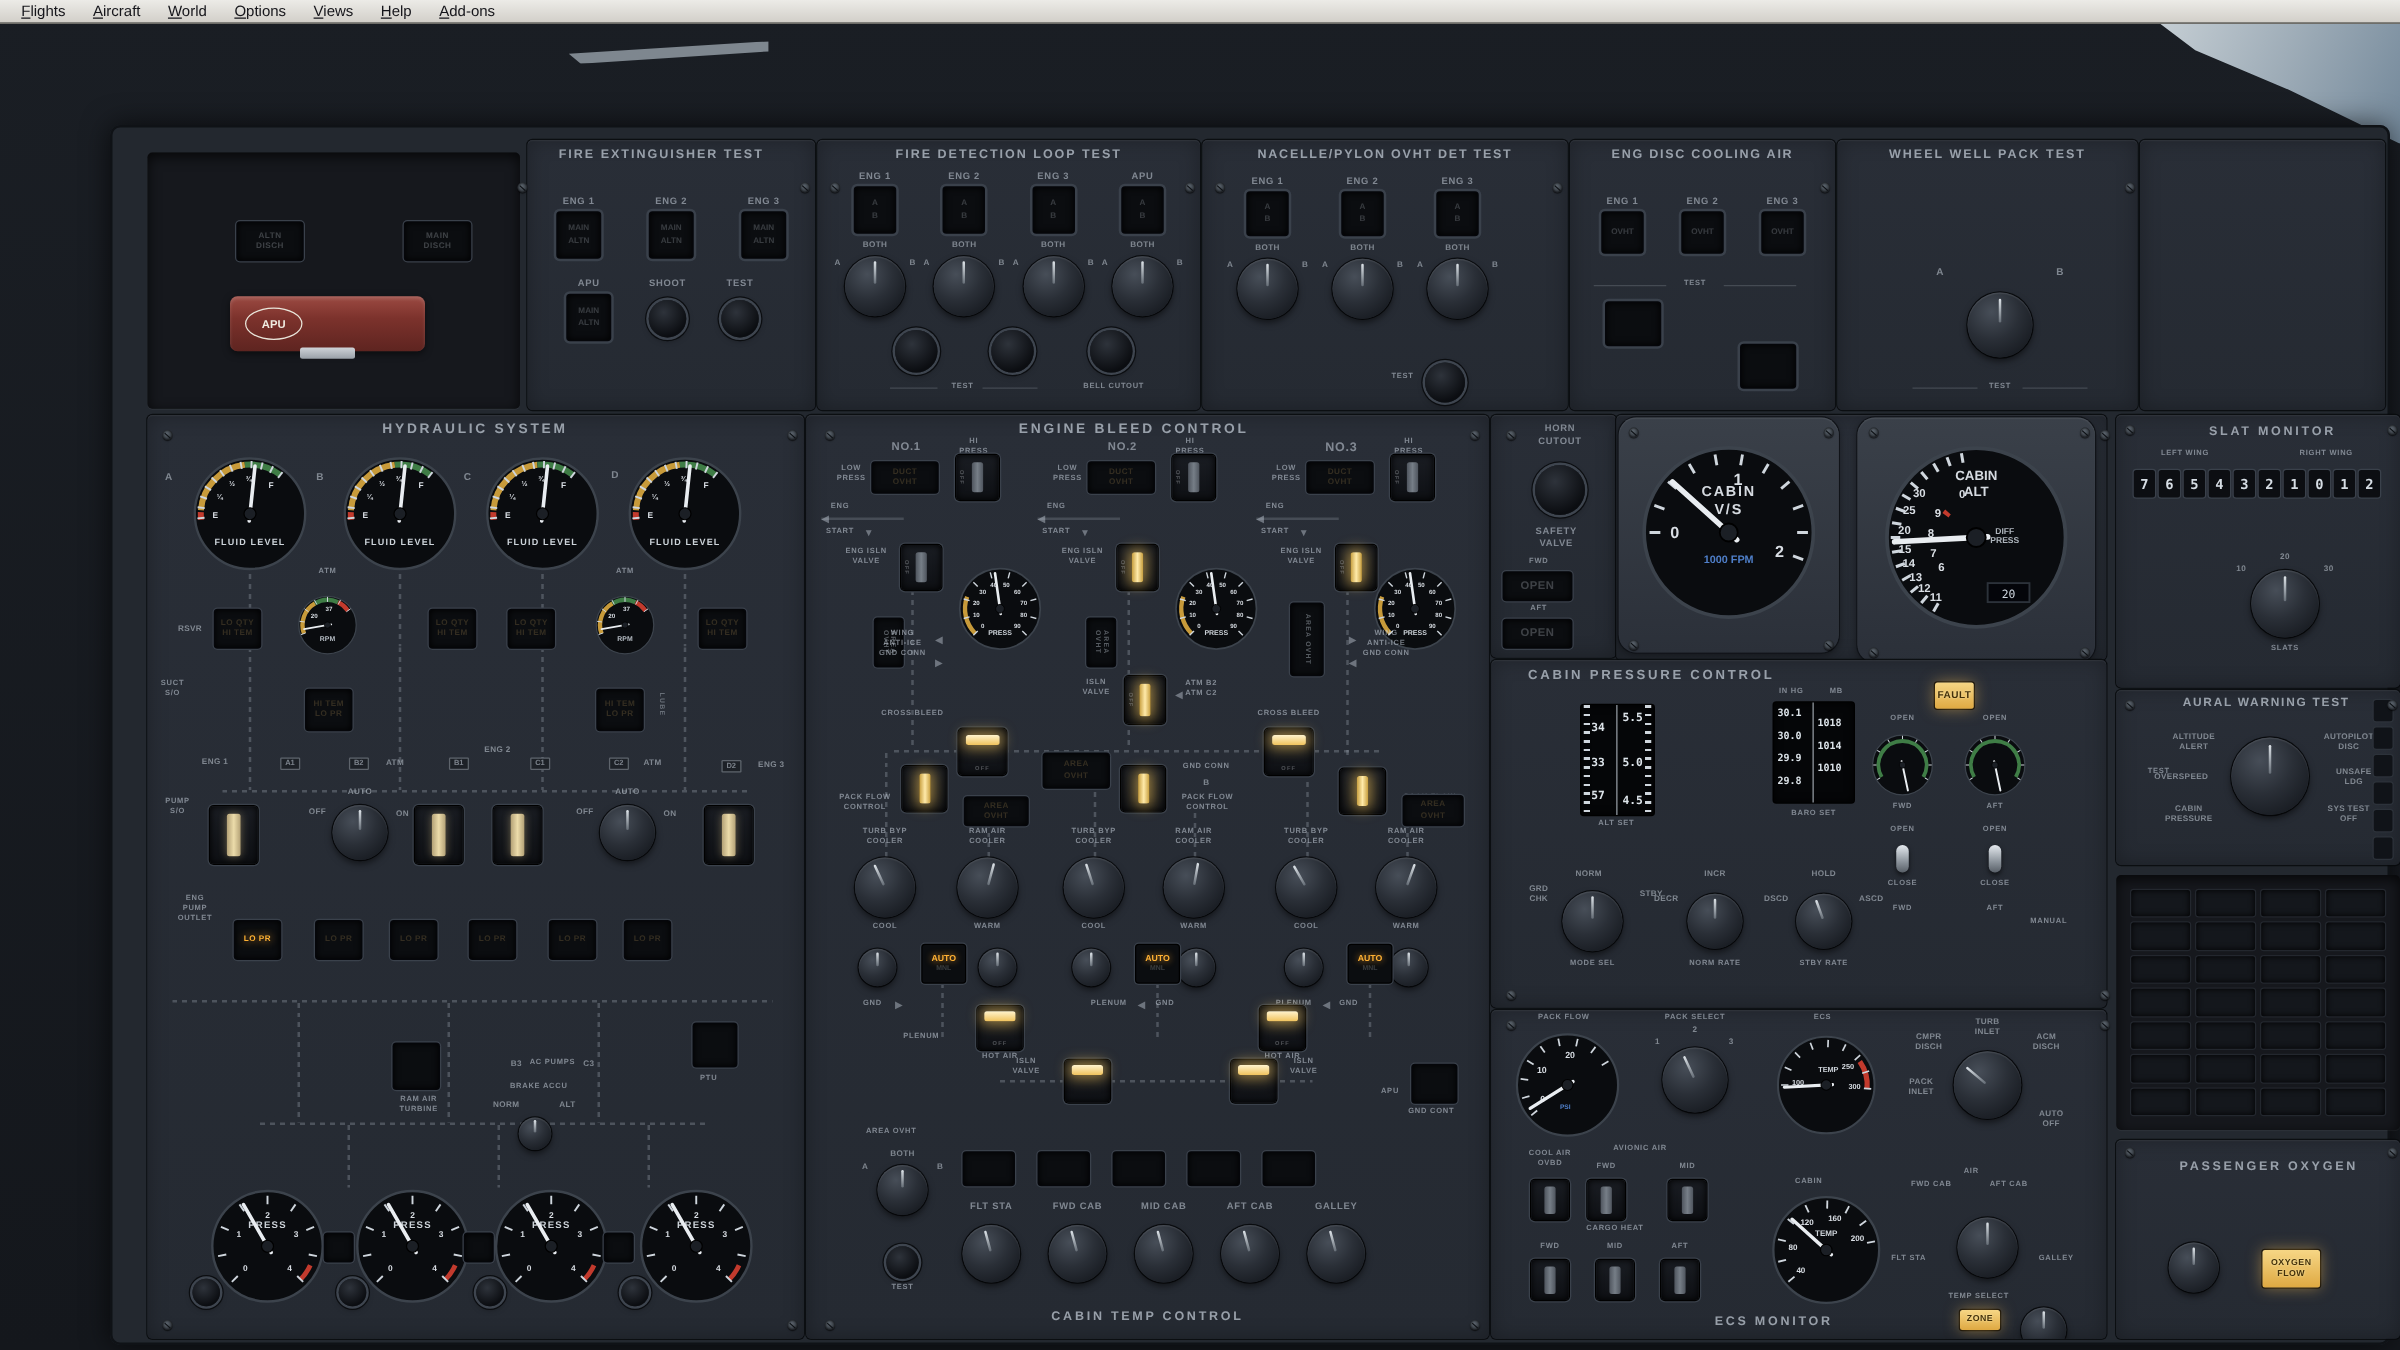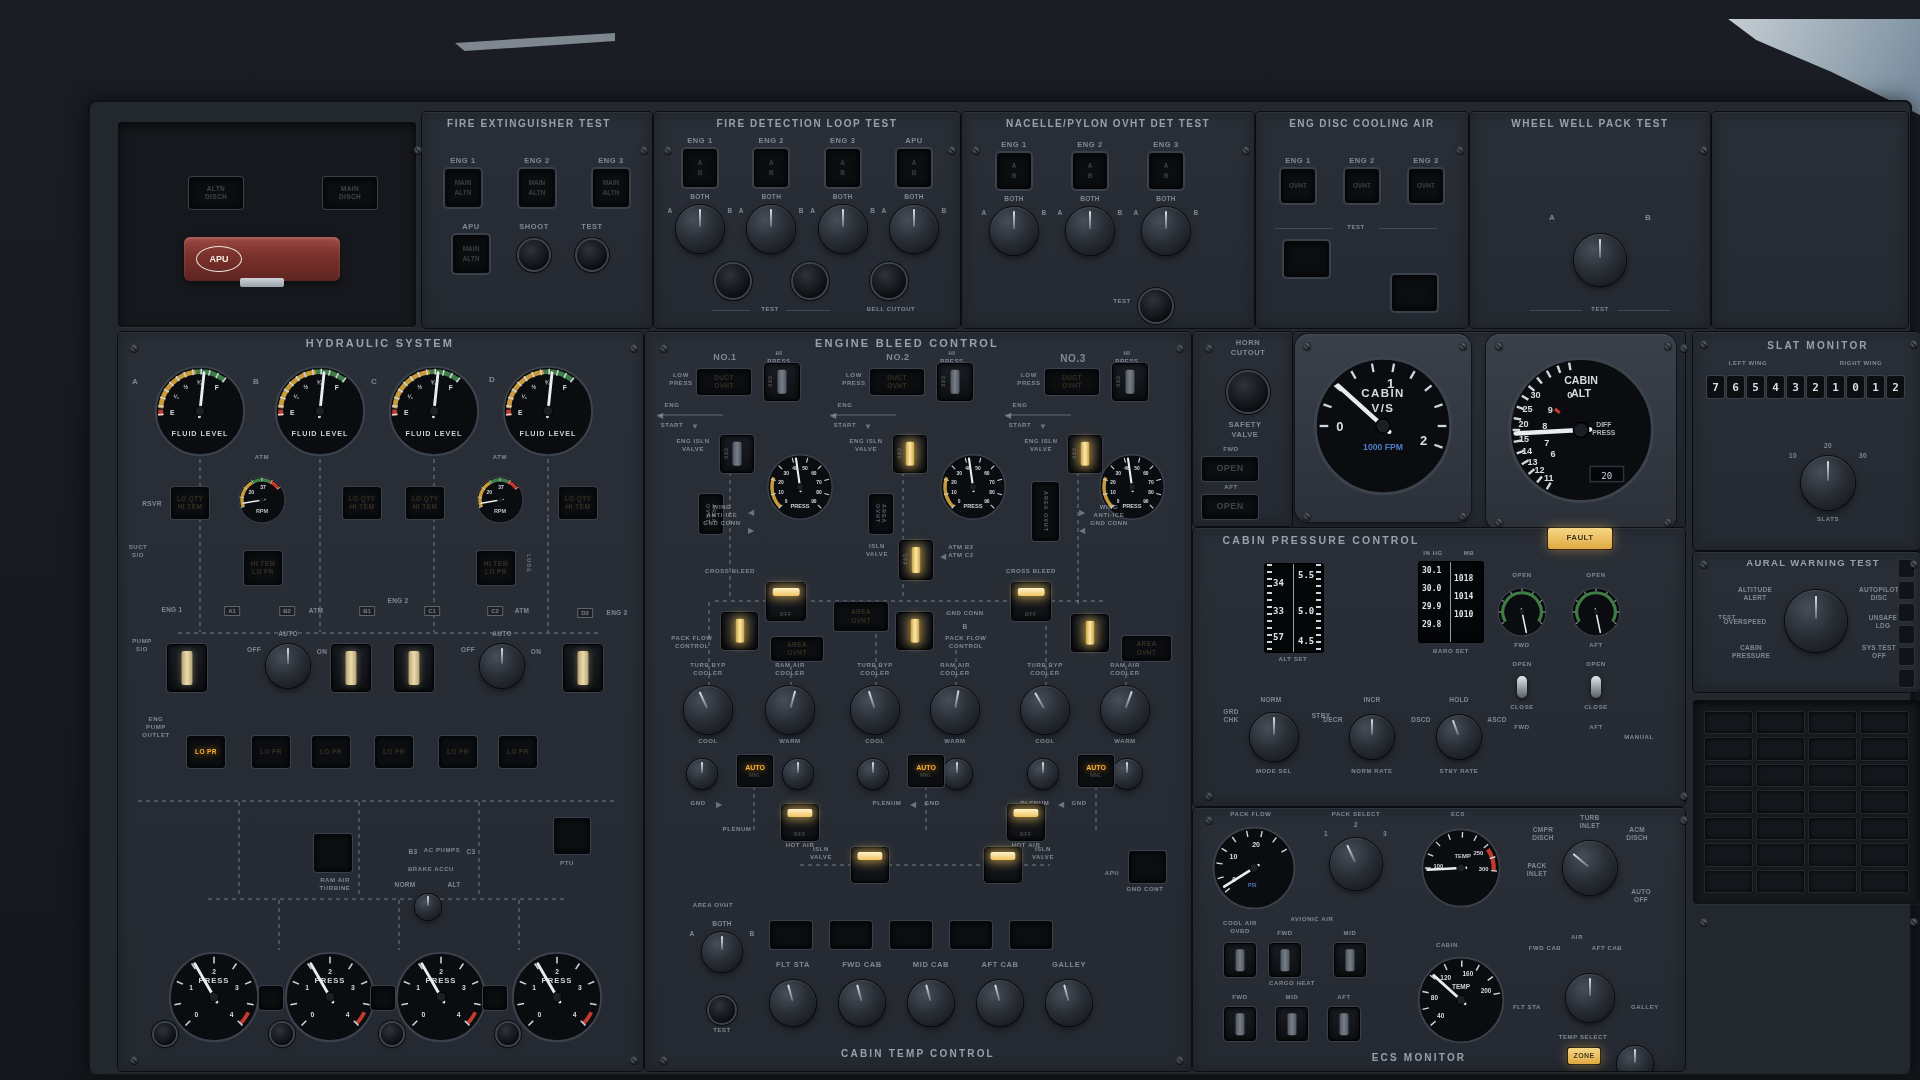--- a/index.html
+++ b/index.html
@@ -62,20 +62,25 @@
 .annbtn{position:relative;background:#0b0d10;border-radius:2px;box-shadow:0 0 0 1px #05060a,0 0 0 3px #3a414b,inset 0 0 6px #000;color:rgba(215,224,232,.22);font:bold 6.5px/1.5 "Liberation Sans",sans-serif;display:flex;align-items:center;justify-content:center;text-align:center;white-space:pre-line}
 .kwrap{position:relative;width:64px;height:60px}
 .graydial{position:absolute;border-radius:50%;background:radial-gradient(circle at 40% 33%,#777f88,#3c434b 75%);box-shadow:0 2px 5px rgba(0,0,0,.6)}
 .minisw{position:absolute;width:15px;height:17px;background:#101318;box-shadow:0 0 0 1px #2c323a;border-radius:2px}
 </style>
 </head>
 <body>
 
 <div id="root">
 
+  <div class="abs menubar">
+    <div>
+      
+    <span class="menu-item">Flights</span><span class="menu-item">Aircraft</span><span class="menu-item">World</span><span class="menu-item">Options</span><span class="menu-item">Views</span><span class="menu-item">Help</span><span class="menu-item">Add-ons</span></div>
+  </div>
 
 
   <div class="abs sky" style="left:1686px;top:19px;width:234px;height:96px;clip-path:polygon(18% 0,100% 0,100% 100%,62% 55%,30% 22%)"></div>
   <div class="abs" style="left:455px;top:33px;width:160px;height:18px;background:#97a1aa;opacity:.8;clip-path:polygon(0 55%,100% 0,100% 45%,6% 100%)"></div>
 
   <div class="abs base" style="left:88px;top:100px;width:1824px;height:976px"></div>
 
   <div class="recess" style="left:118px;top:122px;width:298px;height:205px">
     <div class="ann w" style="left:72px;top:56px;width:52px;height:30px">ALTN
 DISCH</div>
@@ -1077,21 +1082,21 @@
         <text x="65" y="53" text-anchor="middle" font-size="4.5" fill="#aeb5bc" font-family="Liberation Sans,sans-serif" font-weight="bold" letter-spacing="0">PRESS</text>
         <rect x="56" y="74" width="22" height="10" fill="#04050a" stroke="#2c323a" stroke-width="1"></rect>
         <text x="67" y="82" text-anchor="middle" font-size="6" fill="#cdd5dd" font-family="DejaVu Sans Mono,monospace">20</text>
         <line x1="55.991777208527445" y1="49.685984262542334" x2="7.058930005553329" y2="52.250446118446575" stroke="#e9edf1" stroke-width="3" stroke-linecap="round"></line>
         <circle cx="50" cy="50" r="5" fill="#1b1f25" stroke="#000" stroke-width="1"></circle>
       </svg></div>
   <div class="graydial" style="left:1437px;top:540px;width:40px;height:40px"></div>
 
   <div class="sec" style="left:1193px;top:528px;width:492px;height:278px">
     <span class="title" style="left:128px;top:6px;font-size:10.5px">CABIN PRESSURE CONTROL</span>
-    <div class="ann liton" style="left:355px;top:0;width:64px;height:21px;font-size:8px">FAULT</div>
+    <div class="ann liton" style="left:355px;top:18px;width:31px;height:21px;font-size:8px">FAULT</div>
 
     <div class="scale" style="left:72px;top:36px;width:58px;height:88px">
       <i class="tk" style="left:2px"></i>
         <i class="tk" style="right:2px"></i>
         <i class="cl" style="left:28px"></i>
       <span style="left:8px;top:14px">34</span>
       <span style="left:8px;top:42px">33</span>
       <span style="left:8px;top:68px">57</span>
       <span style="left:33px;top:6px">5.5</span>
       <span style="left:33px;top:42px">5.0</span>
@@ -1385,20 +1390,28 @@
         <div class="grid-cell"></div>
         <div class="grid-cell"></div>
         <div class="grid-cell"></div>
         <div class="grid-cell"></div>
         <div class="grid-cell"></div>
         <div class="grid-cell"></div>
         <div class="grid-cell"></div>
       </div>
   </div>
 
+  <div class="sec" style="left:1693px;top:912px;width:227px;height:159px">
+    <span class="title" style="left:122px;top:16px;font-size:10px">PASSENGER OXYGEN</span>
+    <div class="knob" style="left:42px;top:82px;width:40px;height:40px">
+        <i style="--rot:0deg"></i>
+      </div>
+    <div class="ann liton" style="left:117px;top:88px;width:46px;height:30px;font-size:7px">OXYGEN
+FLOW</div>
+  </div>
 
 <div class="screw" style="left: 414px; top: 146px;"></div>
     <div class="screw" style="left: 640px; top: 146px;"></div>
     <div class="screw" style="left: 664px; top: 146px;"></div>
     <div class="screw" style="left: 948px; top: 146px;"></div>
     <div class="screw" style="left: 972px; top: 146px;"></div>
     <div class="screw" style="left: 1242px; top: 146px;"></div>
     <div class="screw" style="left: 1456px; top: 146px;"></div>
     <div class="screw" style="left: 1700px; top: 146px;"></div>
     <div class="screw" style="left: 130px; top: 344px;"></div>

